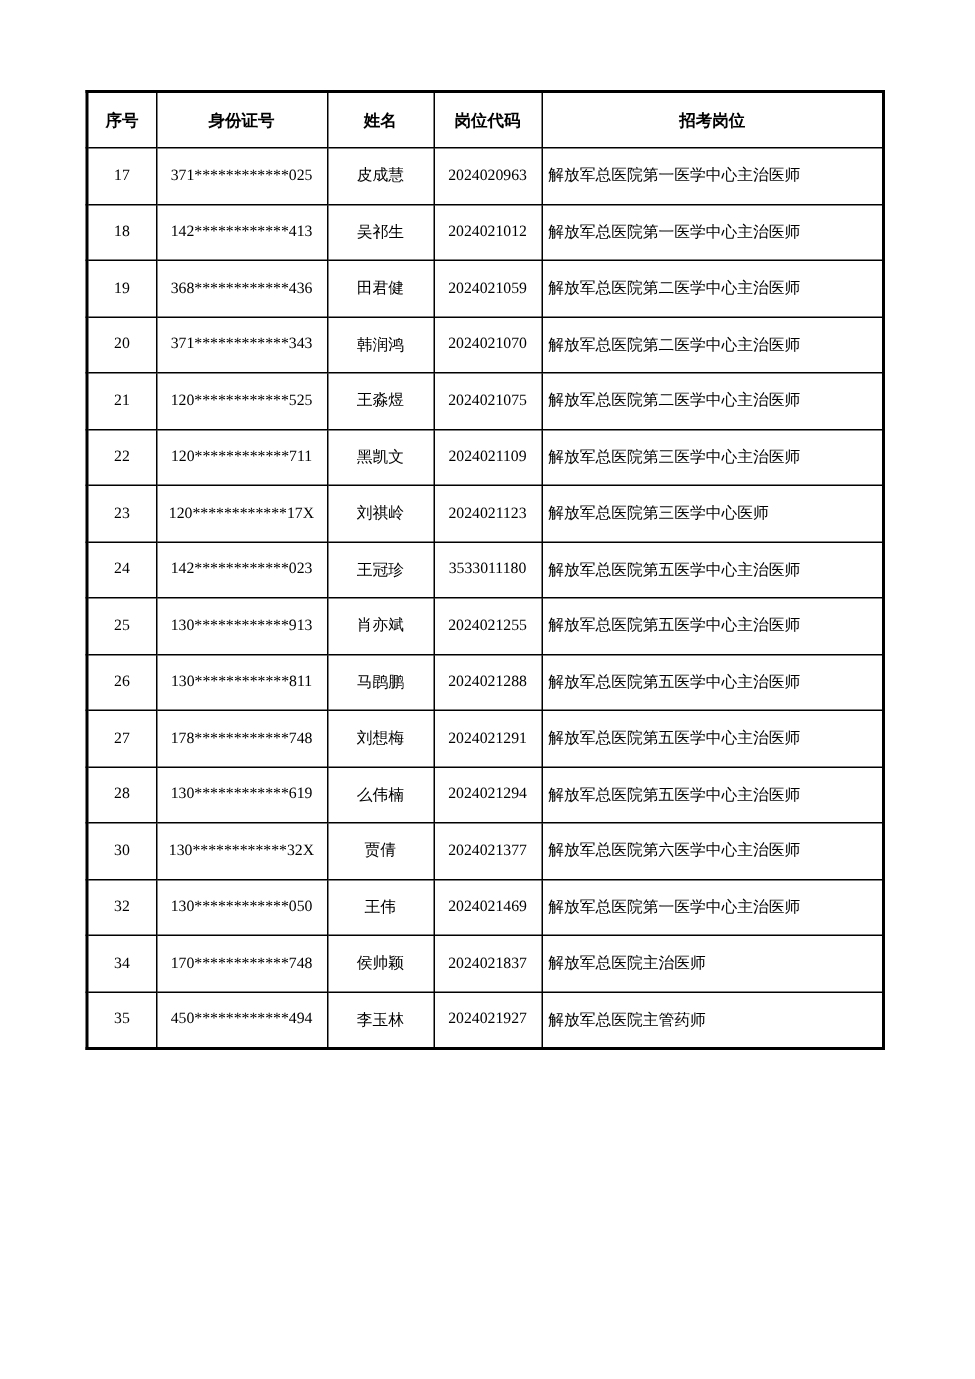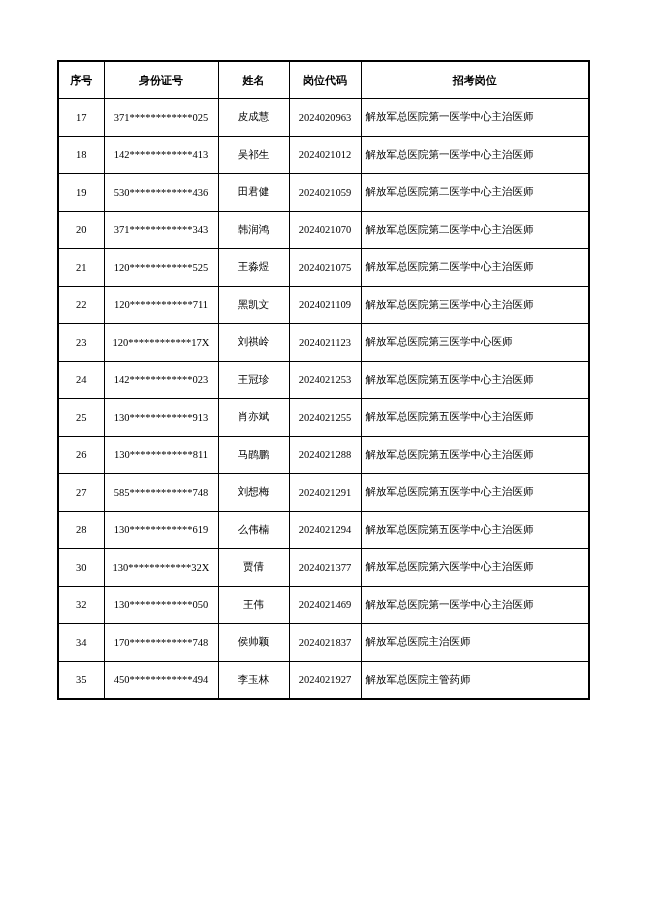--- a/index.html
+++ b/index.html
@@ -87,21 +87,21 @@
   <tr>
     <td class="col-no">18</td>
     <td class="col-id">142************413</td>
     <td class="col-name">吴祁生</td>
     <td class="col-code">2024021012</td>
     <td class="col-position">解放军总医院第一医学中心主治医师</td>
   </tr>
 
   <tr>
     <td class="col-no">19</td>
-    <td class="col-id">530************436</td>
+    <td class="col-id">368************436</td>
     <td class="col-name">田君健</td>
     <td class="col-code">2024021059</td>
     <td class="col-position">解放军总医院第二医学中心主治医师</td>
   </tr>
 
   <tr>
     <td class="col-no">20</td>
     <td class="col-id">371************343</td>
     <td class="col-name">韩润鸿</td>
     <td class="col-code">2024021070</td>
@@ -129,21 +129,21 @@
     <td class="col-id">120************17X</td>
     <td class="col-name">刘祺岭</td>
     <td class="col-code">2024021123</td>
     <td class="col-position">解放军总医院第三医学中心医师</td>
   </tr>
 
   <tr>
     <td class="col-no">24</td>
     <td class="col-id">142************023</td>
     <td class="col-name">王冠珍</td>
-    <td class="col-code">2024021253</td>
+    <td class="col-code">3533011180</td>
     <td class="col-position">解放军总医院第五医学中心主治医师</td>
   </tr>
 
   <tr>
     <td class="col-no">25</td>
     <td class="col-id">130************913</td>
     <td class="col-name">肖亦斌</td>
     <td class="col-code">2024021255</td>
     <td class="col-position">解放军总医院第五医学中心主治医师</td>
   </tr>
@@ -151,21 +151,21 @@
   <tr>
     <td class="col-no">26</td>
     <td class="col-id">130************811</td>
     <td class="col-name">马鹍鹏</td>
     <td class="col-code">2024021288</td>
     <td class="col-position">解放军总医院第五医学中心主治医师</td>
   </tr>
 
   <tr>
     <td class="col-no">27</td>
-    <td class="col-id">585************748</td>
+    <td class="col-id">178************748</td>
     <td class="col-name">刘想梅</td>
     <td class="col-code">2024021291</td>
     <td class="col-position">解放军总医院第五医学中心主治医师</td>
   </tr>
 
   <tr>
     <td class="col-no">28</td>
     <td class="col-id">130************619</td>
     <td class="col-name">么伟楠</td>
     <td class="col-code">2024021294</td>

